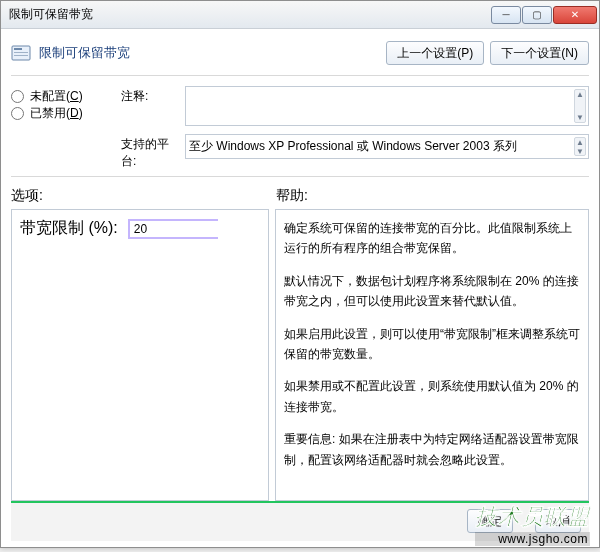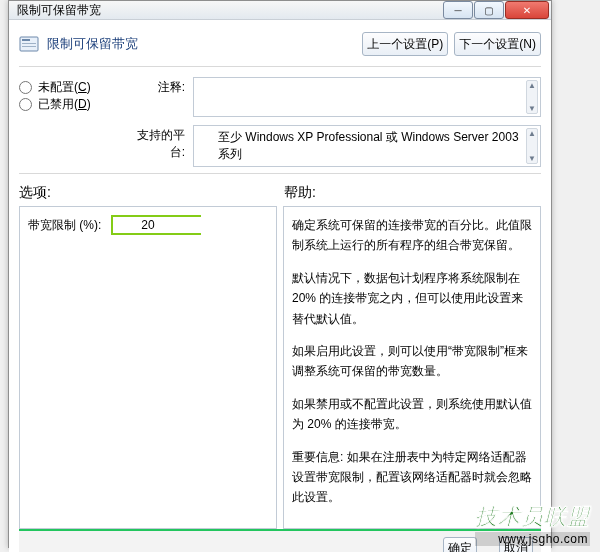--- a/index.html
+++ b/index.html
@@ -1,53 +1,53 @@
 <!DOCTYPE html>
 <html><head>
 <meta charset="utf-8">
 <style>
 * { box-sizing: border-box; margin: 0; padding: 0; }
 body { font-family: "Microsoft YaHei", "Segoe UI", Tahoma, sans-serif; font-size: 12px; background: #f0f0f0; width: 600px; height: 552px; overflow: hidden; position: relative; }
-.window { width: 544px; height: 548px; background: #4c1d95; border: 1px solid #8e8e8e; display: flex; flex-direction: column; box-shadow: 0 0 6px rgba(0,0,0,.25); margin-left: 8px; }
+.window { width: 600px; height: 548px; background: #4c1d95; border: 1px solid #8e8e8e; display: flex; flex-direction: column; box-shadow: 0 0 6px rgba(0,0,0,.25); }
 .titlebar { height: 28px; background: linear-gradient(#f7f7f7,#e3e9ef); display: flex; align-items: center; padding: 0 2px 0 8px; border-bottom: 1px solid #c9cfd6; }
 .titlebar .title { flex: 1; font-size: 12px; color: #000; }
 .winbtns { display: flex; gap: 1px; }
 .winbtn { width: 30px; height: 18px; border: 1px solid #7a8aa0; border-radius: 3px; background: linear-gradient(#f3f8fe,#d7e4f2); display: flex; align-items: center; justify-content: center; font-size: 10px; color: #333; }
 .winbtn.close { background: linear-gradient(#f07a70,#d9453a); border-color: #9a2d24; color: #fff; width: 44px; }
 .content { flex: 1; padding: 8px 10px 6px 10px; display: flex; flex-direction: column; background: #fff; }
 .header { display: flex; align-items: center; gap: 8px; padding: 4px 0 10px 0; border-bottom: 1px solid #d9d9d9; }
 .header-icon { width: 20px; height: 20px; display: inline-block; }
 .header-icon svg { width: 20px; height: 20px; }
 .header-title { font-size: 13px; color: #1a3e7a; }
 .navbtns { margin-left: auto; display: flex; gap: 6px; }
-.btn { height: 24px; padding: 0 4px; border: 1px solid #a7b5c5; border-radius: 3px; background: linear-gradient(#fdfdfe,#e9eff6); font-size: 12px; color: #000; display: inline-flex; align-items: center; }
+.btn { height: 24px; padding: 0 10px; border: 1px solid #a7b5c5; border-radius: 3px; background: linear-gradient(#fdfdfe,#e9eff6); font-size: 12px; color: #000; display: inline-flex; align-items: center; }
 .config-block { display: flex; padding: 10px 0 6px 0; gap: 10px; border-bottom: 1px solid #d9d9d9; }
 .radios { width: 100px; display: flex; flex-direction: column; gap: 0; padding-top: 2px; }
 .radio { display: flex; align-items: center; gap: 6px; font-size: 12px; }
 .radio input { width: 13px; height: 13px; }
 .radio u { text-decoration: underline; }
 .meta { flex: 1; display: flex; flex-direction: column; gap: 8px; }
 .meta-row { display: flex; gap: 8px; align-items: flex-start; }
-.meta-label { width: 56px; text-align: right; padding-top: 2px; }
+.meta-label { width: 56px; text-align: left; padding-top: 2px; }
 .comment-box { flex: 1; height: 40px; border: 1px solid #c2cbd6; background: #fff; position: relative; }
 .comment-box .sc { position: absolute; right: 2px; top: 2px; bottom: 2px; width: 12px; background: #f0f3f7; border: 1px solid #d0d7df; border-radius: 2px; display: flex; flex-direction: column; justify-content: space-between; align-items: center; }
 .comment-box .sc span { font-size: 8px; color: #6e7c8e; }
-.platform-box { flex: 1; min-height: 24px; border: 1px solid #c2cbd6; background: #fff; padding: 3px 18px 3px 24px; position: relative; font-size: 12px; }
+.platform-box { flex: 1; min-height: 24px; border: 1px solid #c2cbd6; background: #fff; padding: 3px 18px 3px 3px; position: relative; font-size: 12px; }
 .platform-box .sc { position: absolute; right: 2px; top: 2px; bottom: 2px; width: 12px; background: #f0f3f7; border: 1px solid #d0d7df; border-radius: 2px; display: flex; flex-direction: column; justify-content: space-between; align-items: center; }
 .platform-box .sc span { font-size: 8px; color: #6e7c8e; }
 .section-labels { display: flex; padding: 10px 0 4px 0; font-size: 14px; }
 .section-labels .lbl-left { width: 265px; }
 .panels { flex: 1; display: flex; gap: 6px; min-height: 0; }
 .panel { border: 1px solid #c2cbd6; background: #fff; padding: 8px; overflow: hidden; }
 .panel.left { width: 258px; }
 .panel.right { flex: 1; font-size: 12px; line-height: 1.7; }
 .panel.right p { margin-bottom: 12px; }
 .option-row { display: flex; align-items: center; gap: 10px; }
-.option-label { font-size: 12px; }
-.spinner { width: 90px; height: 20px; border: 2px solid #84cc16; display: flex; align-items: stretch; background: #fff; padding-left: 24px; }
+.option-label { font-size: 16px; }
+.spinner { width: 90px; height: 20px; border: 2px solid #c4b5fd; display: flex; align-items: stretch; background: #fff; }
 .spinner input { flex: 1; border: none; padding: 0 4px; font-size: 12px; outline: none; }
 .spinner .spinbtns { width: 14px; display: flex; flex-direction: column; border-left: 1px solid #c2cbd6; }
 .footer { height: 40px; border-top: 2px solid #22c55e; padding: 6px 8px; display: flex; justify-content: flex-end; gap: 22px; background: #f3f3f3; }
 .watermark { position: absolute; right: 10px; bottom: 6px; text-align: right; pointer-events: none; }
 .watermark .wm1 { font-size: 22px; font-weight: 400; color: #1f7a1f; -webkit-text-stroke: 1px #fff; text-shadow: 0 0 3px #fff, 1px 1px 2px #fff; font-style: italic; letter-spacing: 1px; }
 .watermark .wm2 { font-size: 12px; color: #000000; background: rgba(0,0,0,.15); padding: 0 2px; letter-spacing: .5px; }
 </style>
 </head>
 <body>
 

